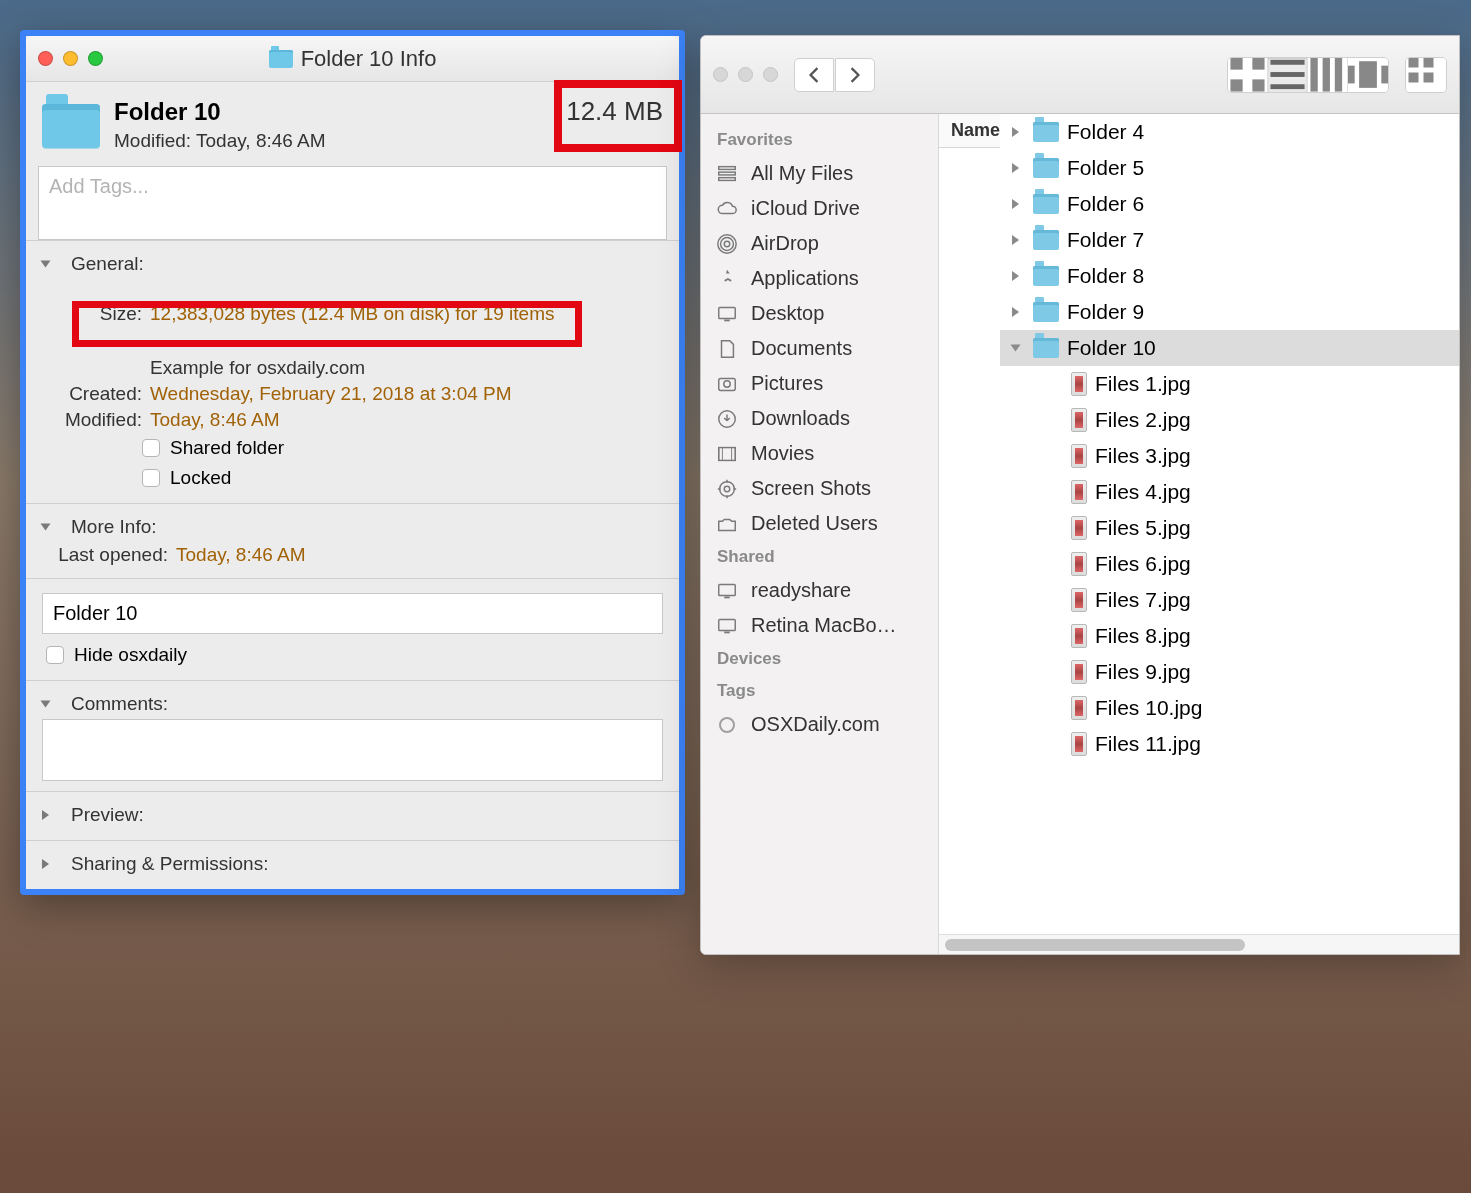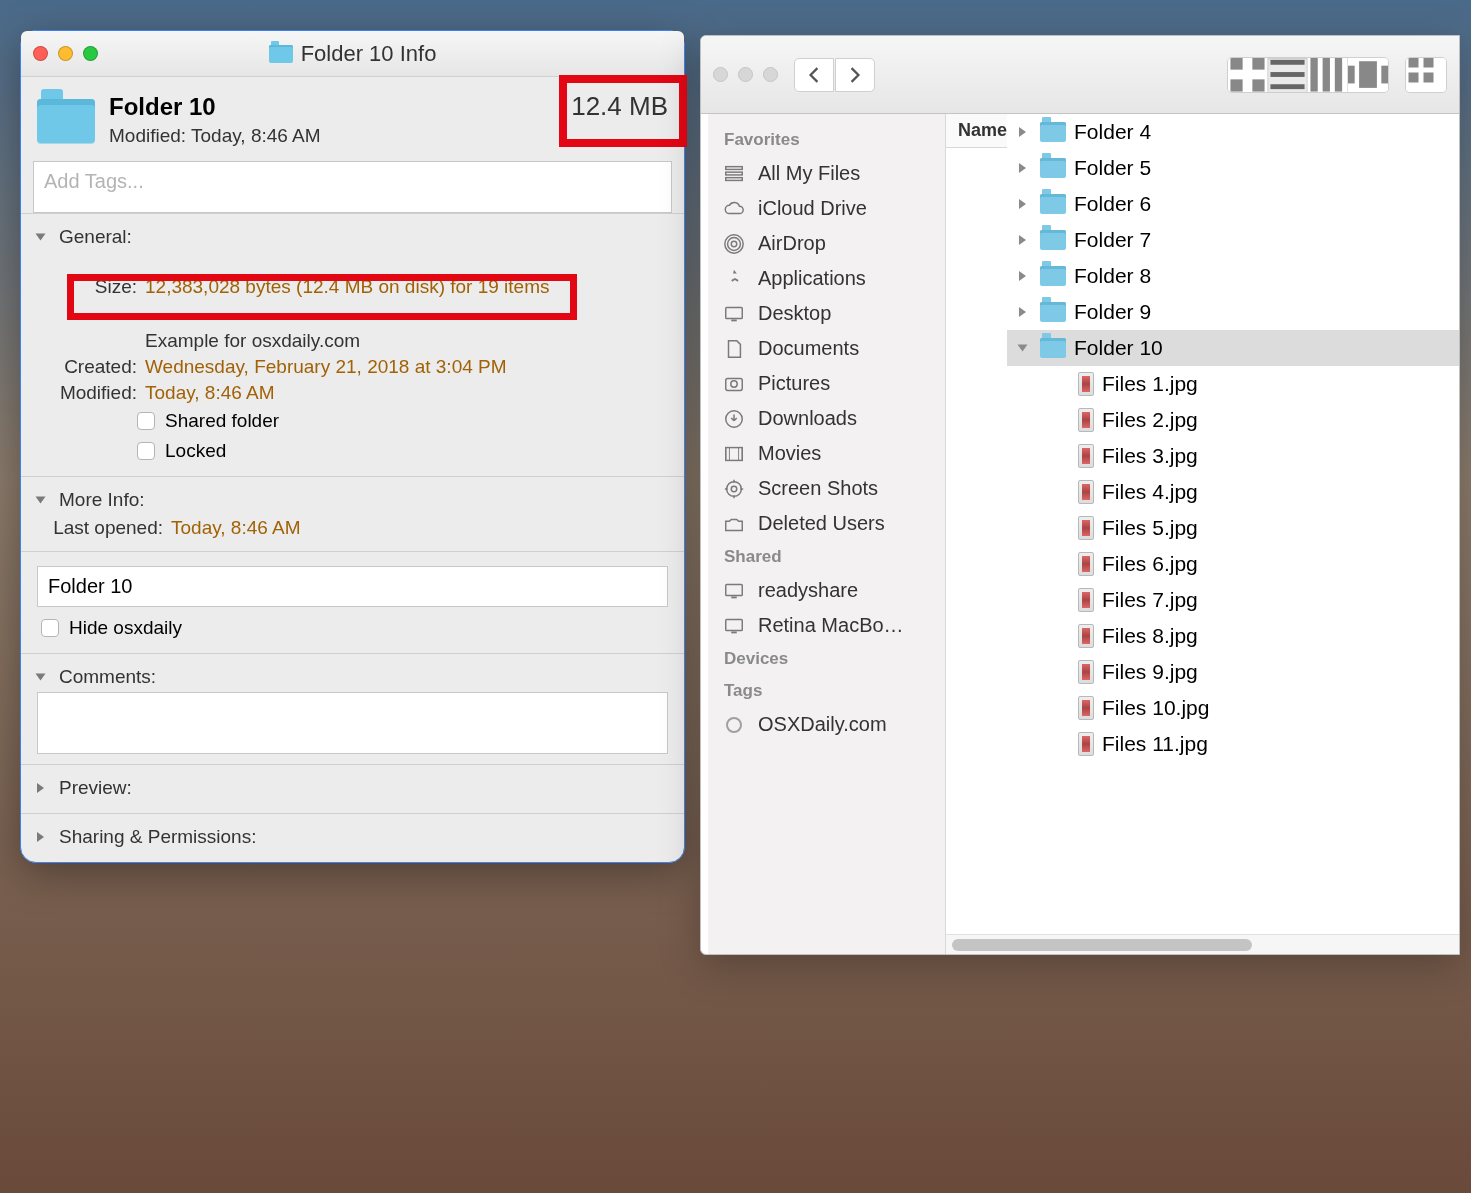--- a/index.html
+++ b/index.html
@@ -12,22 +12,22 @@
     position: relative;
     color: #000;
   }
   
   .info-window {
     position: absolute;
     left: 20px;
     top: 30px;
     width: 665px;
     background: #ececec;
-    border: 1px solid #3b82f6;
-    border-radius: 16px;
+    border: 6px solid #3b82f6;
+    border-radius: 4px;
     box-shadow: 0 10px 40px rgba(0,0,0,0.35);
   }
   .titlebar {
     height: 46px;
     display: flex;
     align-items: center;
     padding: 0 12px;
     border-bottom: 1px solid #d0d0d0;
     background: linear-gradient(#f6f6f6,#e6e6e6);
     border-radius: 6px 6px 0 0;
@@ -54,29 +54,29 @@
   .size-big{
     position:absolute; right:16px; top:14px; font-size:26px; color:#333;
   }
   .red-box-1{
     position:absolute; right:-3px; top:-2px; width:128px; height:72px;
     border:8px solid #e30613; pointer-events:none;
   }
 
   .tags-field{
     margin:4px 12px 0 12px; background:#fff; border:1px solid #c8c8c8;
-    height:52px; padding:8px 10px; font-size:20px; color:#b4b4b4;
+    height:74px; padding:8px 10px; font-size:20px; color:#b4b4b4;
   }
 
   .section{
     border-top:1px solid #d0d0d0; padding:8px 16px 10px 16px;
     font-size:19px;
   }
   .section .sec-head{
-    display:flex; align-items:center; gap:15px; color:#333; margin:4px 0;
+    display:flex; align-items:center; gap:22px; color:#333; margin:4px 0;
   }
   .disclose{ display:inline-block; width:0;height:0;border-left:7px solid #7a7a7a;border-top:5px solid transparent;border-bottom:5px solid transparent; transform:rotate(90deg); }
   .disclose.collapsed{ transform:rotate(0deg); }
   .kv{ display:flex; gap:8px; padding:2px 0 2px 20px; }
   .kv .k{ width:80px; text-align:right; color:#333; }
   .kv .v{ flex:1; color:#a16207; }
   .red-box-2{
     position:absolute; border:7px solid #e30613; pointer-events:none;
   }
   .chk-row{ display:flex; align-items:center; gap:10px; padding:4px 0 4px 100px; }
@@ -108,21 +108,21 @@
     width:40px; height:34px; background:#fff; border:1px solid #cfcfcf;
     display:flex; align-items:center; justify-content:center; font-size:18px; color:#555;
   }
   .nav-btn:first-child{border-radius:5px 0 0 5px;} .nav-btn:last-child{border-radius:0 5px 5px 0;}
   .spacer{flex:1;}
   .view-seg{ display:flex; border:1px solid #cfcfcf; border-radius:5px; overflow:hidden; }
   .view-seg .seg{ width:40px; height:34px; background:#fff; display:flex;align-items:center;justify-content:center; border-right:1px solid #e0e0e0; color:#6a6a6a; font-size:14px;}
   .view-seg .seg:last-child{border-right:none;}
   .view-seg .seg.active{ background:#eaeaea; box-shadow: inset 0 1px 2px rgba(0,0,0,0.15); }
 
-  .finder-body{ flex:1; display:flex; overflow:hidden;margin-left:7px; }
+  .finder-body{ flex:1; display:flex; overflow:hidden; }
   .sidebar{
     width:238px; background:#f3f1f2; border-right:1px solid #d8d8d8;
     padding:10px 0; overflow:hidden;
   }
   .sb-sect-label{ font-size:17px; font-weight:600; color:#8a8a8a; padding:6px 16px; }
   .sb-item{
     display:flex; align-items:center; gap:12px; padding:6px 14px; font-size:20px; color:#333;
     white-space:nowrap; overflow:hidden; text-overflow:ellipsis;
   }
   .sb-icon{ width:24px; height:22px; display:flex;align-items:center;justify-content:center; flex:0 0 auto; }

